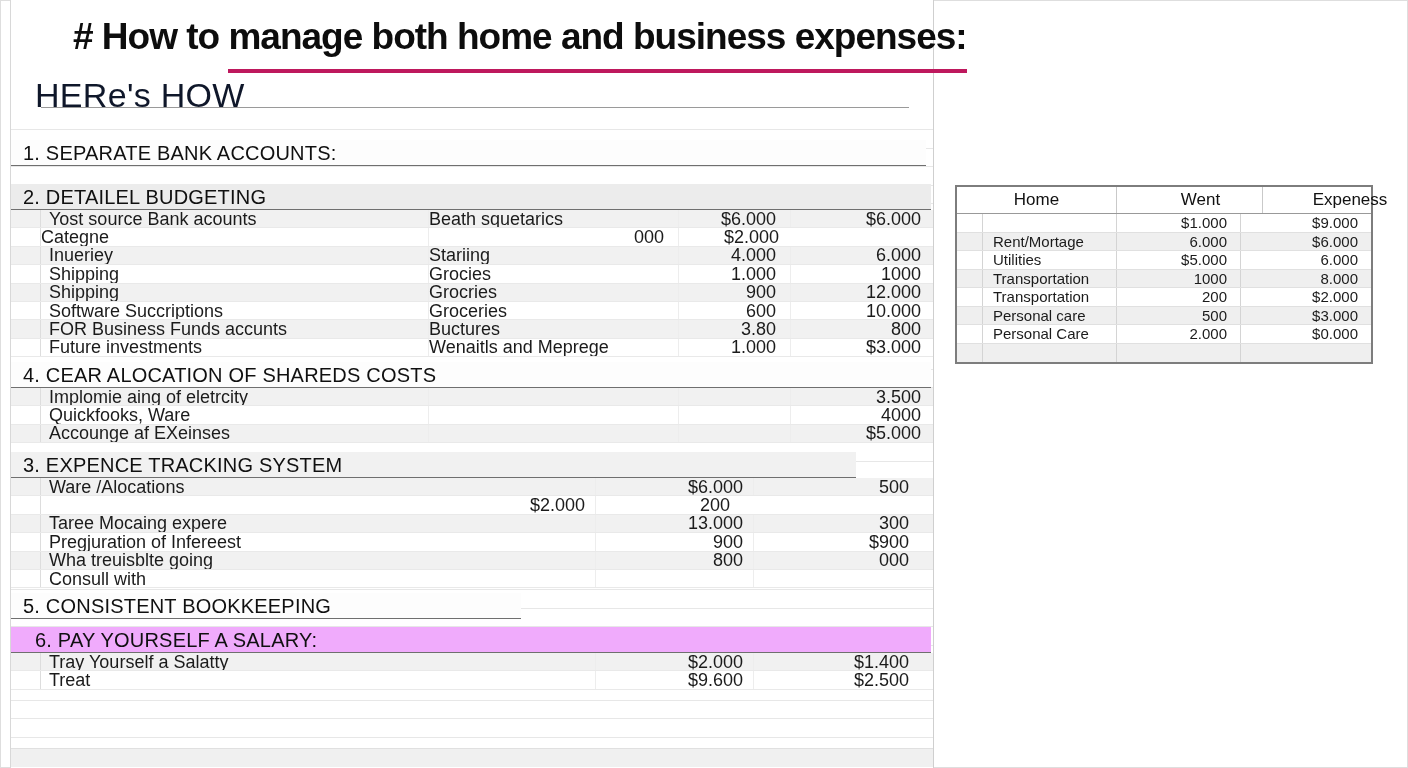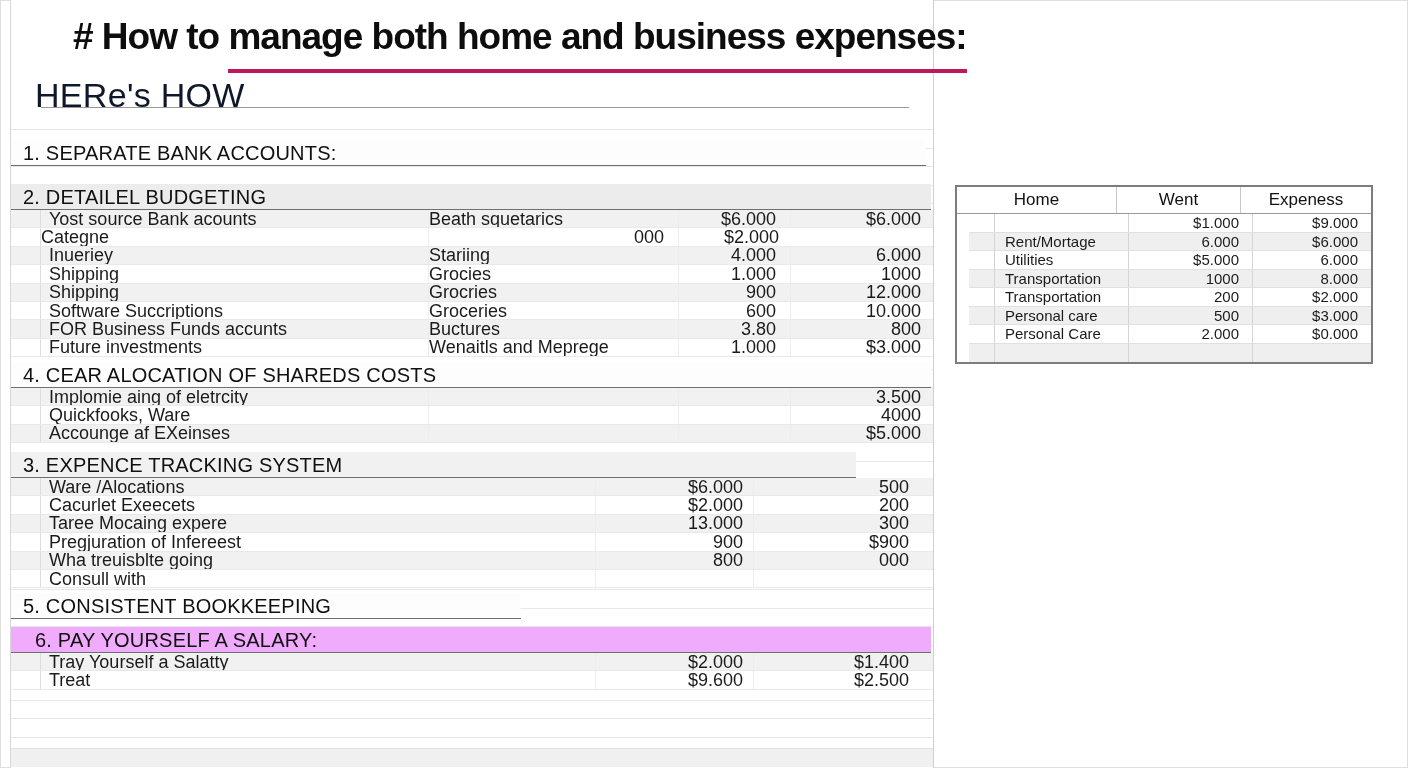--- a/index.html
+++ b/index.html
@@ -60,27 +60,27 @@
   .sec-s2 .cell.c3,.sec-s4 .cell.c3{padding-right:12px;}
   .sec-s3 .cell.c1,.sec-s6 .cell.c1{padding-right:10px;}
   .sec-s3 .cell.c2,.sec-s6 .cell.c2{padding-right:24px;}
   
   .side-table{
     position:absolute;left:955px;top:185px;width:418px;background:#fff;
     border:2px solid #7d7d7d;z-index:5;box-sizing:border-box;
   }
   .side-head{
     display:grid;grid-template-columns:160px 124px 130px;height:26px;align-items:center;
-    border-bottom:1px solid #999;font-size:17px;color:#111;
+    border-bottom:1px solid #999;font-size:17px;color:#111;gap:22px;
   }
   .side-head div{text-align:center;border-right:1px solid #c9c9c9;height:100%;line-height:26px;box-sizing:border-box;}
   .side-head div:last-child{border-right:none;}
   .srow{
     display:grid;grid-template-columns:26px 134px 124px 1fr;height:18.5px;align-items:center;
-    border-bottom:1px solid #e0e0e0;font-size:15px;background:#fff;box-sizing:border-box;margin-left:12px;
+    border-bottom:1px solid #e0e0e0;font-size:15px;background:#fff;box-sizing:border-box;
   }
   .srow.stripe{background:#efefef;}
   .srow:last-child{border-bottom:none;}
   .scell{height:100%;display:flex;align-items:center;border-right:1px solid #d4d4d4;box-sizing:border-box;overflow:hidden;white-space:nowrap;}
   .scell:last-child{border-right:none;}
   .scell.lbl{padding-left:10px;}
   .scell.val{justify-content:flex-end;padding-right:13px;}
 </style>
 </head>
 <body>
@@ -189,21 +189,20 @@
         <div class="heading">3. EXPENCE TRACKING SYSTEM</div>
         <div class="rows">
           <div class="row stripe">
             <div class="cell num"></div>
             <div class="cell c0">Ware /Alocations</div>
             <div class="cell c1 val">$6.000</div>
             <div class="cell c2 val">500</div>
           </div>
           <div class="row">
             <div class="cell num"></div>
-            <div class="cell c0">Cacurlet Exeecets</div>
             <div class="cell c1 val">$2.000</div>
             <div class="cell c2 val">200</div>
           </div>
           <div class="row stripe">
             <div class="cell num"></div>
             <div class="cell c0">Taree Mocaing expere</div>
             <div class="cell c1 val">13.000</div>
             <div class="cell c2 val">300</div>
           </div>
           <div class="row">

